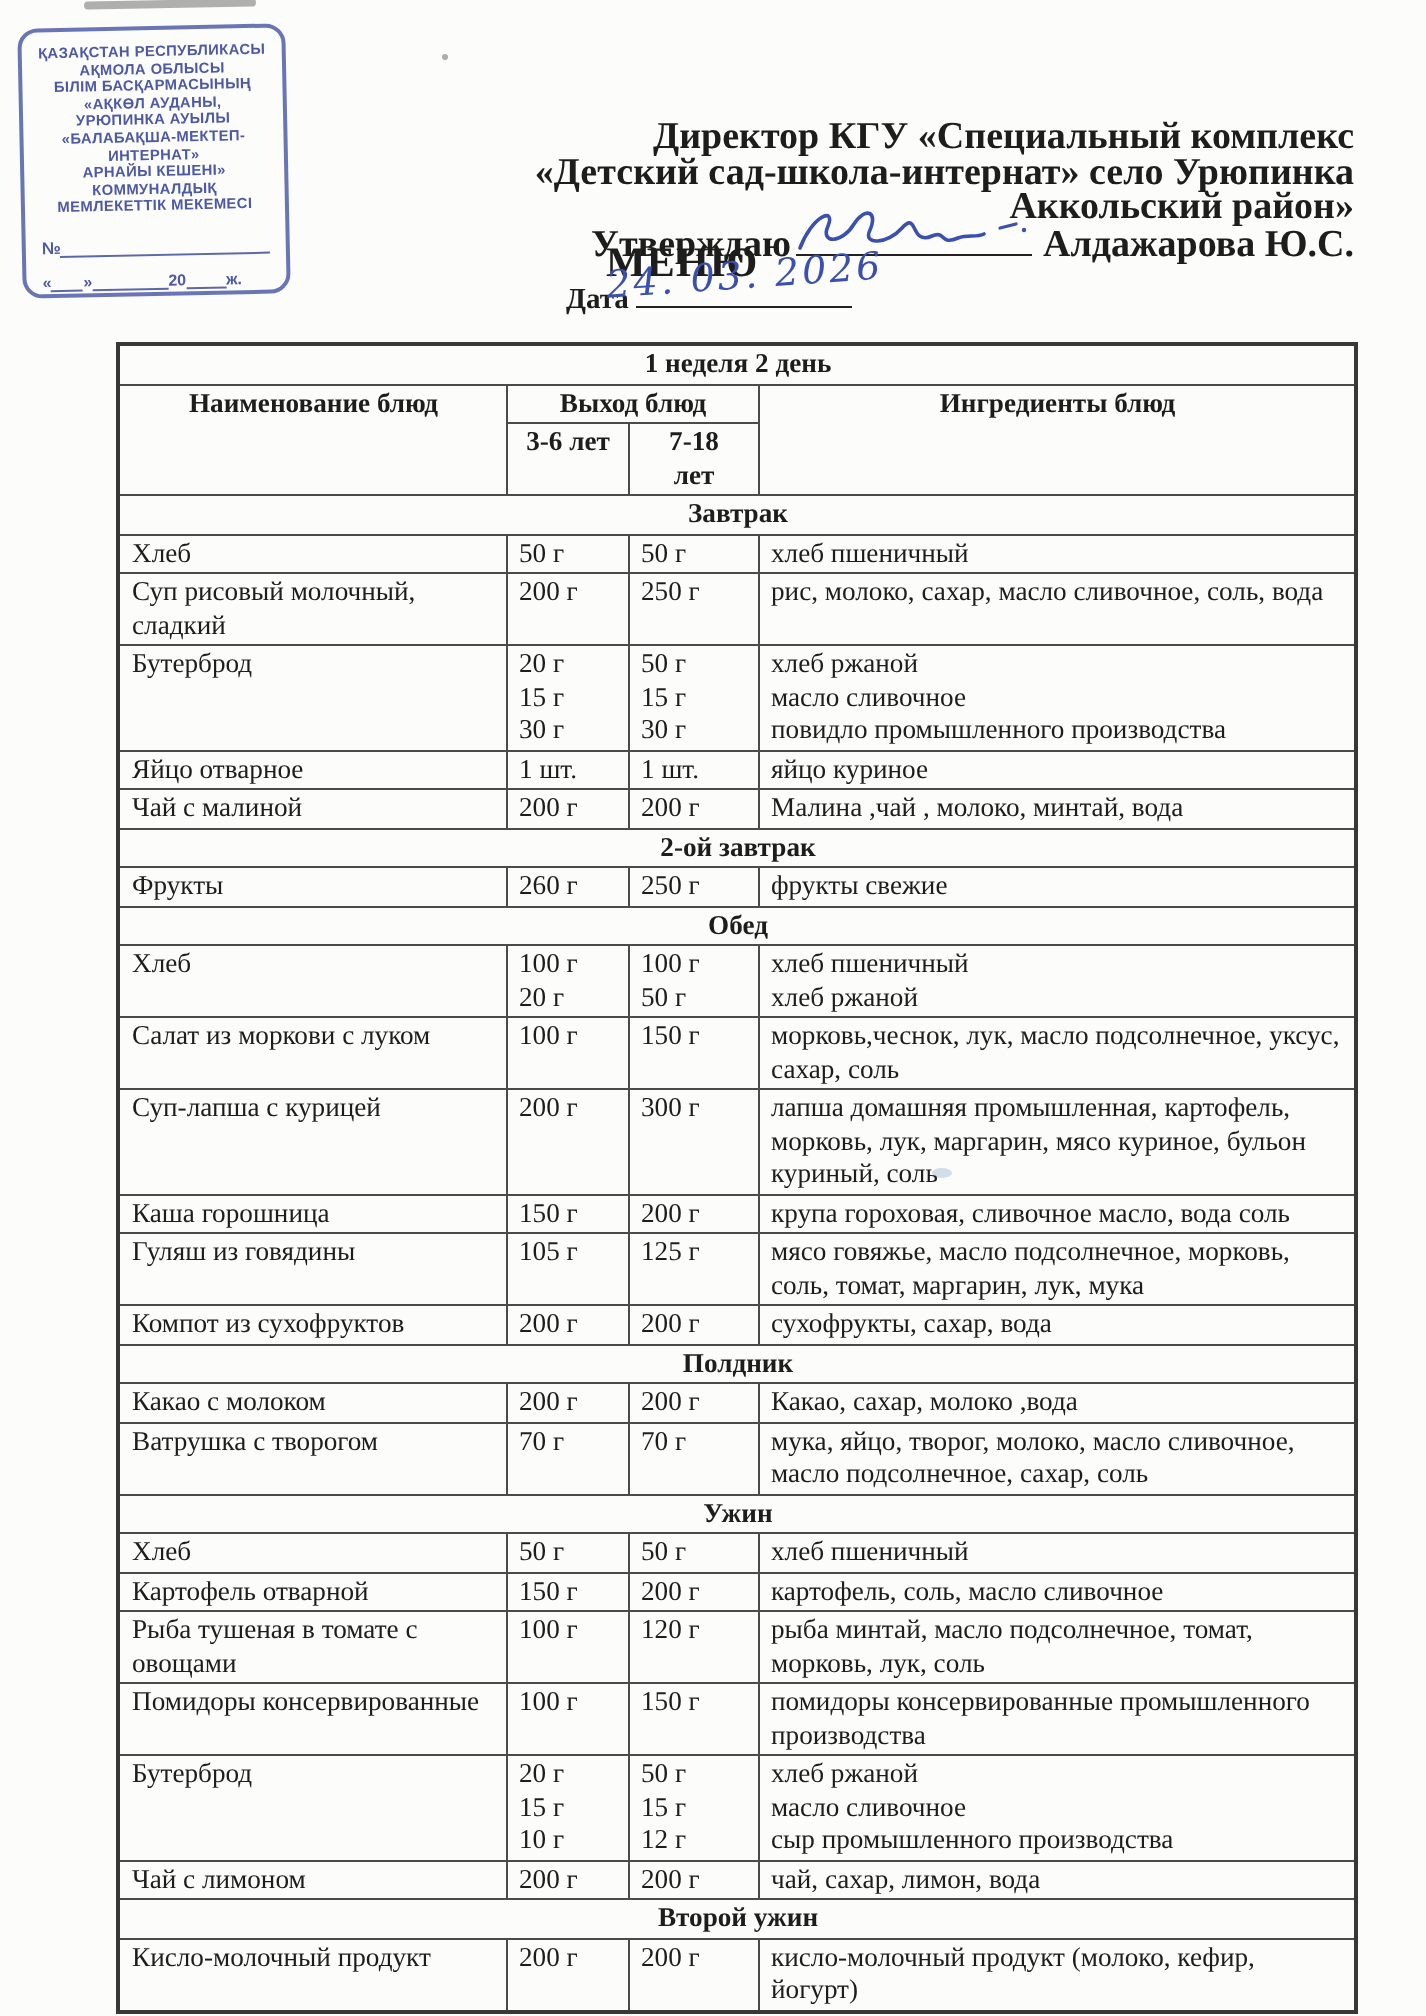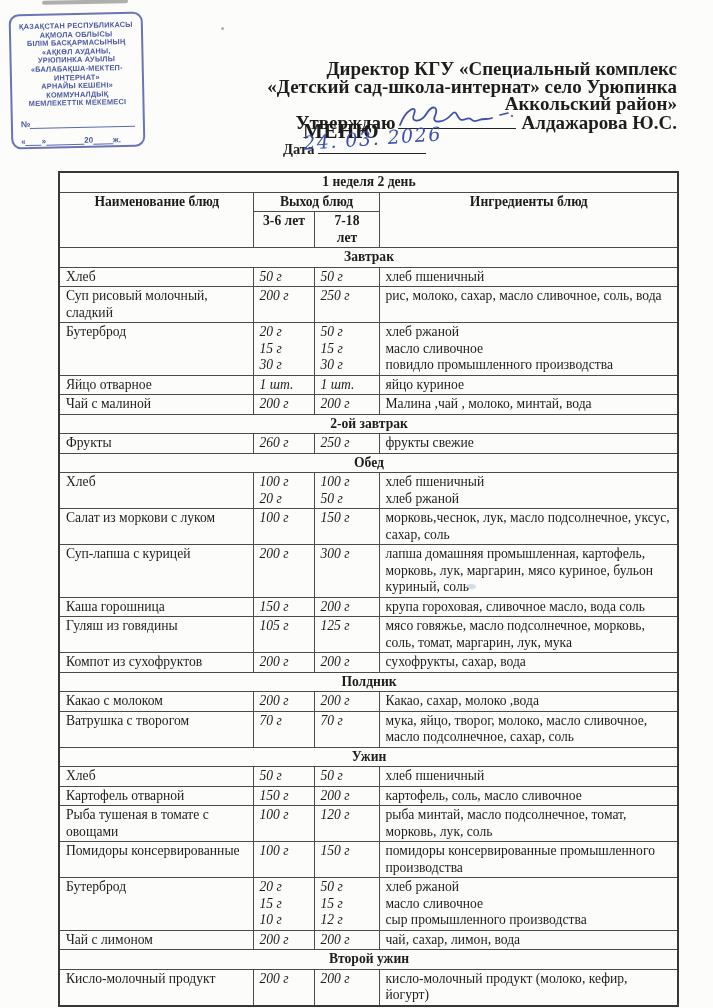--- a/index.html
+++ b/index.html
@@ -55,21 +55,21 @@
     border-collapse:collapse;table-layout:fixed;
     font-size:13.6px;line-height:16.5px;
   }
   table.menu td{
     border:1px solid #4b4b4b;padding:1px 5px 1px 6px;
     vertical-align:top;overflow:hidden;
   }
   table.menu{border:2px solid #383838;padding-left:28px;}
   td.center{text-align:center;}
   .b{font-weight:bold;}
-  td.portion{padding-left:8px;font-style:italic;}
+  td.portion{padding-left:8px;}
   .age2-inner{display:inline-block;max-width:38px;}
 </style>
 </head>
 <body>
 
 <div class="page">
 
   <div class="smudge"></div>
   <div class="speck1"></div>
   <div class="speck2"></div>

